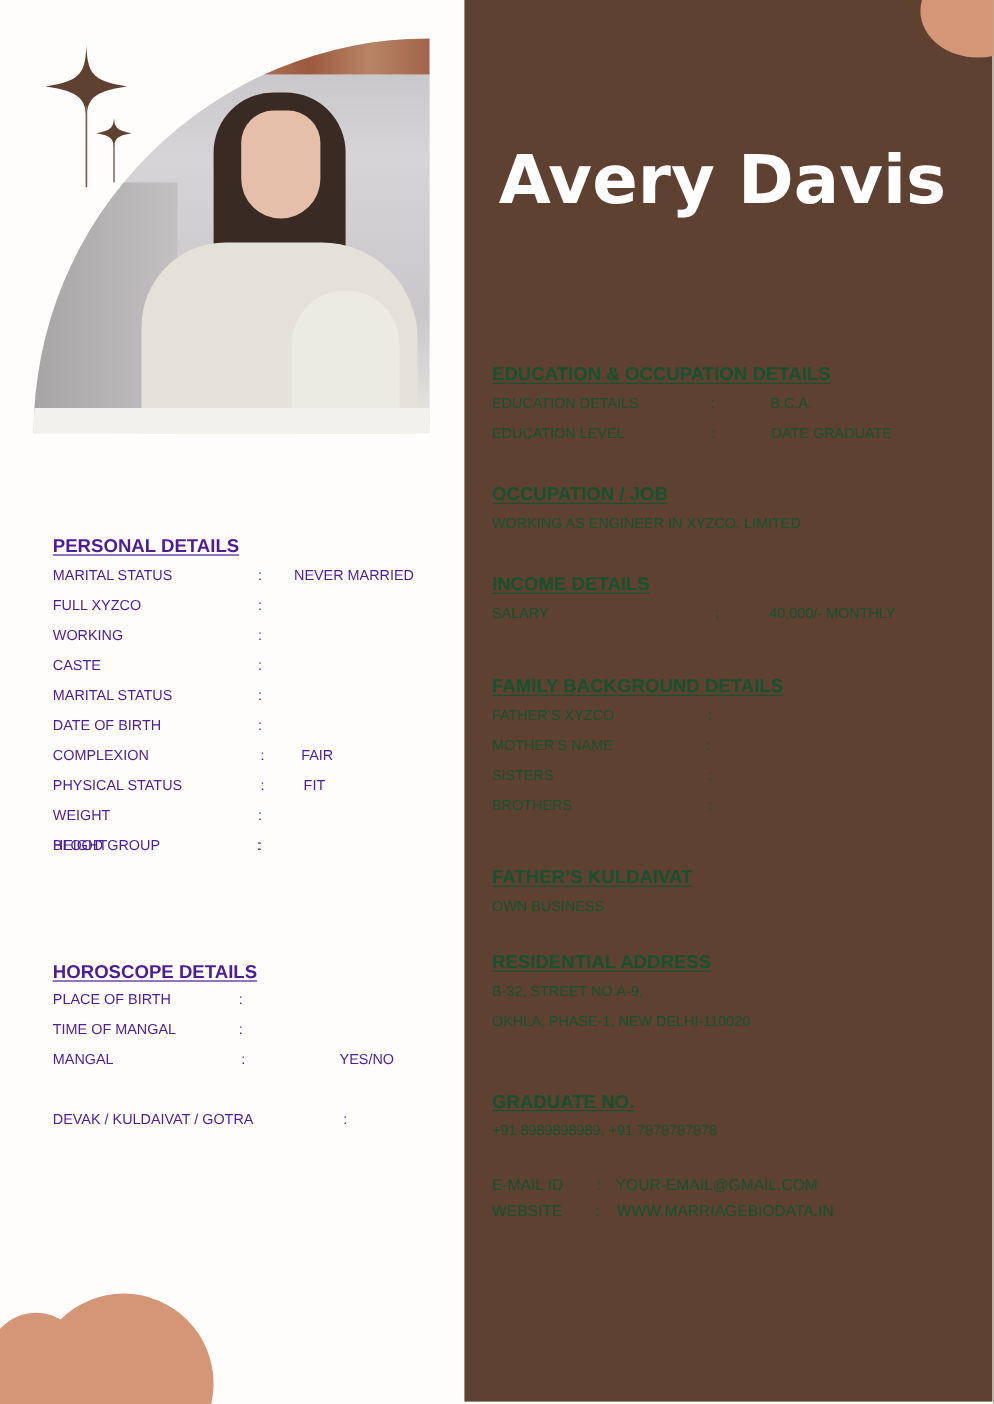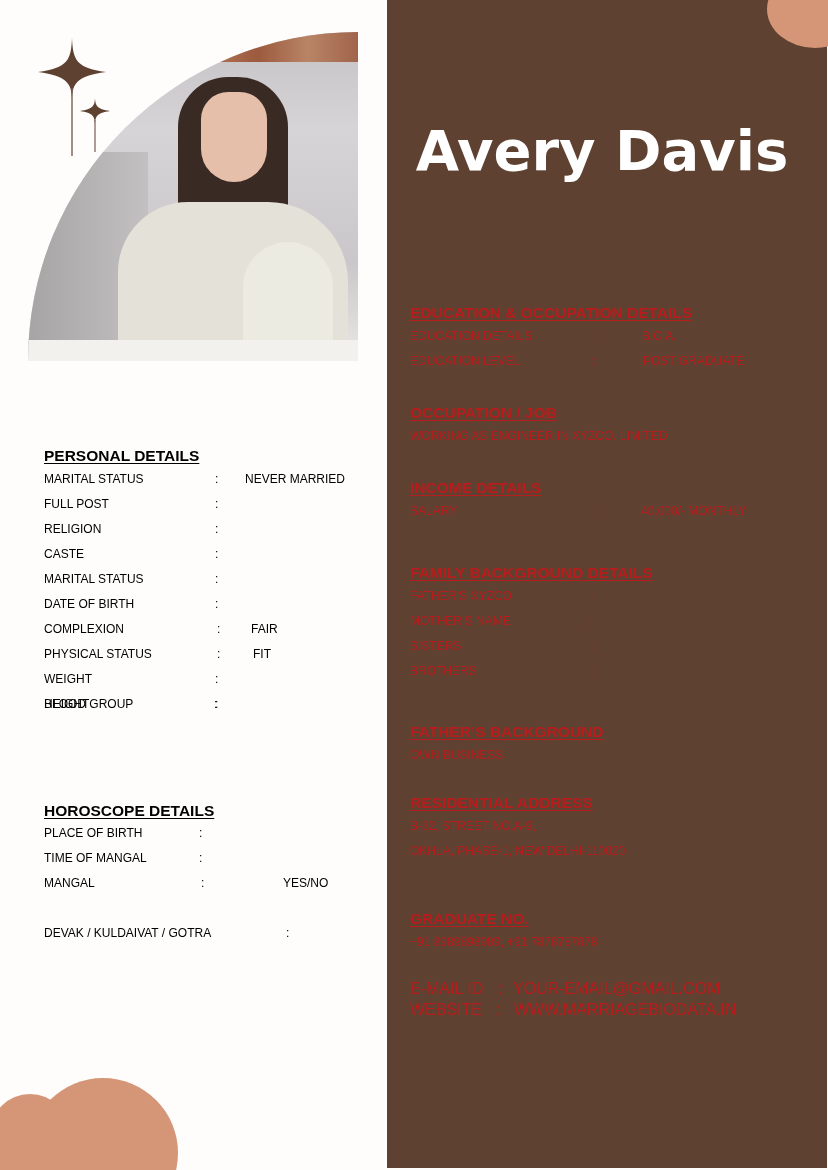--- a/index.html
+++ b/index.html
@@ -67,25 +67,25 @@
   .name {
     position: absolute; left: 387px; top: 118px; width: 430px; text-align: center;
     font-family: "DejaVu Sans", sans-serif; font-weight: bold; font-size: 56px;
     color: #ffffff; letter-spacing: 0px;
   }
   .sec-title {
     position: absolute; font-weight: bold; text-decoration: underline; font-size: 15.5px;
     text-underline-offset: 2px;
   }
   .row { position: absolute; font-size: 12px; white-space: nowrap; }
-  .left .row, .left .sec-title { color: #000000; }
-  .right-text .row, .right-text .sec-title { color: #b91c1c; }
+  .left .row, .left .sec-title { color: #4c1d95; }
+  .right-text .row, .right-text .sec-title { color: #14532d; }
   .colon { position: absolute; }
   .val { position: absolute; }
-  .small { font-size: 16px; }
+  .small { font-size: 13px; }
 </style>
 </head>
 <body>
 
 <div class="right-panel"></div>
 <div class="blob-top"></div>
 <div class="blob-bottom-a"></div>
 <div class="blob-bottom-b"></div>
 <div class="blob-bottom-c"></div>
 
@@ -112,26 +112,26 @@
 
 <div class="left">
   <div class="sec-title" style="left:44px;top:447px">PERSONAL DETAILS</div>
 
   <div class="row" style="left:44px;top:472px">
     <span>MARITAL STATUS</span>
     <span class="colon" style="left:171px">:</span>
     <span class="val" style="left:201px">NEVER MARRIED</span>
   </div>
   <div class="row" style="left:44px;top:497px">
-    <span>FULL POST</span>
+    <span>FULL XYZCO</span>
     <span class="colon" style="left:171px">:</span>
     <span class="val" style="left:201px"></span>
   </div>
   <div class="row" style="left:44px;top:522px">
-    <span>RELIGION</span>
+    <span>WORKING</span>
     <span class="colon" style="left:171px">:</span>
     <span class="val" style="left:201px"></span>
   </div>
   <div class="row" style="left:44px;top:547px">
     <span>CASTE</span>
     <span class="colon" style="left:171px">:</span>
     <span class="val" style="left:201px"></span>
   </div>
   <div class="row" style="left:44px;top:572px">
     <span>MARITAL STATUS</span>
@@ -195,21 +195,21 @@
 <div class="right-text">
   <div class="sec-title" style="left:410px;top:304px">EDUCATION &amp; OCCUPATION DETAILS</div>
   <div class="row" style="left:410px;top:329px">
     <span>EDUCATION DETAILS</span>
     <span class="colon" style="left:182px">:</span>
     <span class="val" style="left:232px">B.C.A.</span>
   </div>
   <div class="row" style="left:410px;top:354px">
     <span>EDUCATION LEVEL</span>
     <span class="colon" style="left:183px">:</span>
-    <span class="val" style="left:233px">POST GRADUATE</span>
+    <span class="val" style="left:233px">DATE GRADUATE</span>
   </div>
 
   <div class="sec-title" style="left:410px;top:404px">OCCUPATION / JOB</div>
   <div class="row" style="left:410px;top:429px">WORKING AS ENGINEER IN XYZCO. LIMITED</div>
 
   <div class="sec-title" style="left:410px;top:479px">INCOME DETAILS</div>
   <div class="row" style="left:410px;top:504px">
     <span>SALARY</span>
     <span class="colon" style="left:186px">:</span>
     <span class="val" style="left:231px">40,000/- MONTHLY</span>
@@ -230,21 +230,21 @@
     <span>SISTERS</span>
     <span class="colon" style="left:180px">:</span>
     <span class="val" style="left:210px"></span>
   </div>
   <div class="row" style="left:410px;top:664px">
     <span>BROTHERS</span>
     <span class="colon" style="left:180px">:</span>
     <span class="val" style="left:210px"></span>
   </div>
 
-  <div class="sec-title" style="left:410px;top:723px">FATHER’S BACKGROUND</div>
+  <div class="sec-title" style="left:410px;top:723px">FATHER’S KULDAIVAT</div>
   <div class="row" style="left:410px;top:748px">OWN BUSINESS</div>
 
   <div class="sec-title" style="left:410px;top:794px">RESIDENTIAL ADDRESS</div>
   <div class="row" style="left:410px;top:819px">B-32, STREET NO.A-9,</div>
   <div class="row" style="left:410px;top:844px">OKHLA, PHASE-1, NEW DELHI-110020</div>
 
   <div class="sec-title" style="left:410px;top:910px">GRADUATE NO.</div>
   <div class="row" style="left:410px;top:935px">+91 8989898989, +91 7878787878</div>
 
   <div class="row small" style="left:410px;top:980px">

